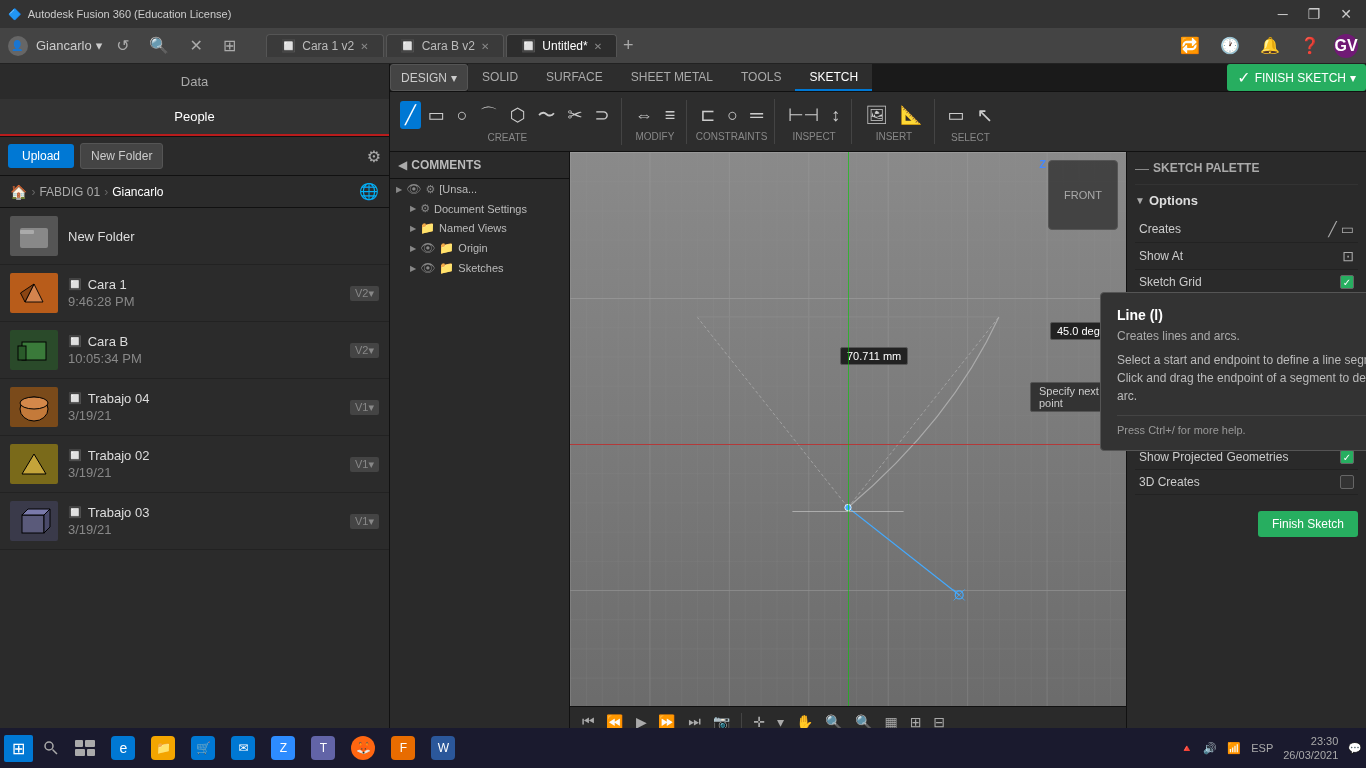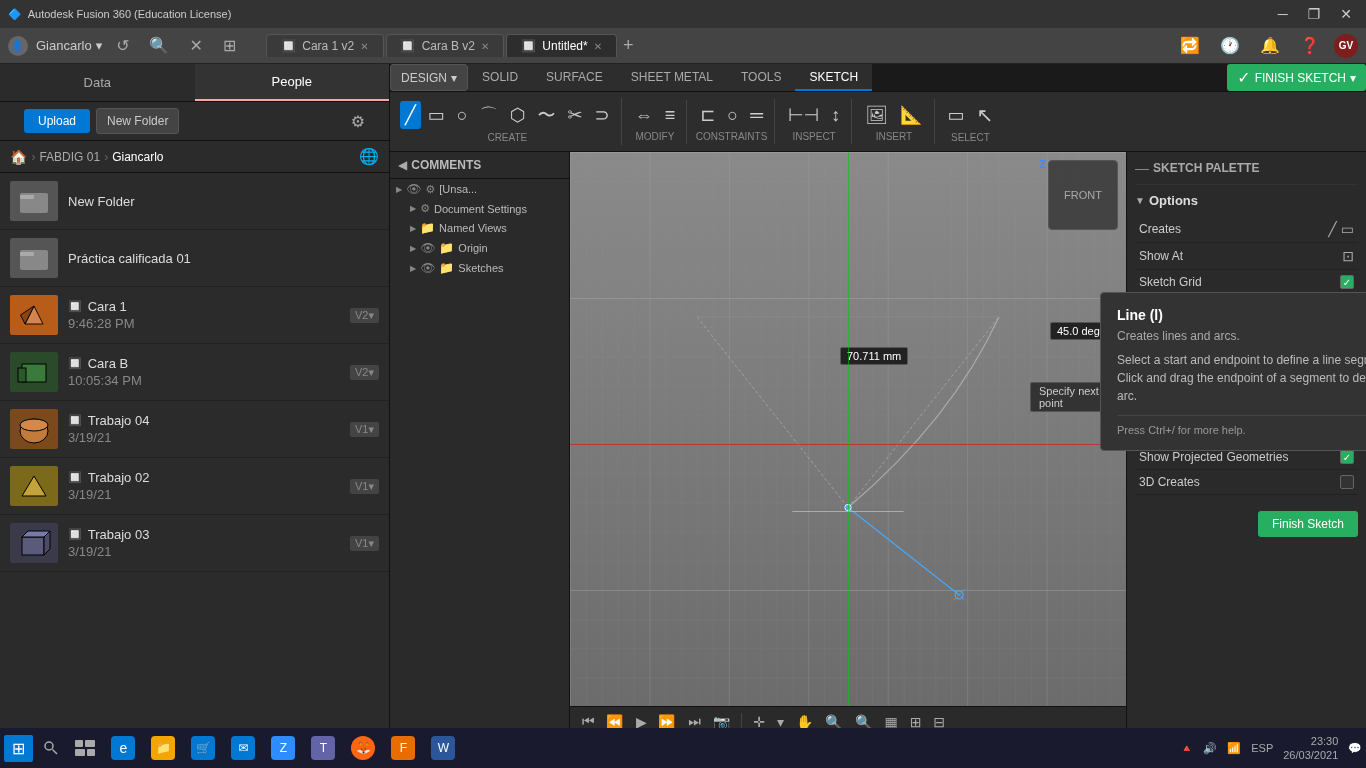--- a/index.html
+++ b/index.html
@@ -15,31 +15,31 @@
     #accountbar { background: #444; height: 36px; display: flex; align-items: center; padding: 0 8px; gap: 8px; border-bottom: 1px solid #222; }
     .account-name { color: #ccc; font-size: 13px; display: flex; align-items: center; gap: 4px; }
     .account-icon { background: #666; width: 20px; height: 20px; border-radius: 50%; display: flex; align-items: center; justify-content: center; font-size: 10px; }
     .acct-btn { background: none; border: none; color: #aaa; cursor: pointer; font-size: 16px; padding: 2px 6px; }
     .tab-area { display: flex; align-items: center; flex: 1; gap: 2px; margin-left: 16px; }
     .tab { background: #3a3a3a; border: 1px solid #555; border-bottom: none; padding: 4px 14px; font-size: 12px; color: #bbb; display: flex; align-items: center; gap: 6px; cursor: pointer; border-radius: 4px 4px 0 0; }
     .tab.active { background: #2d2d2d; color: #fff; }
     .tab .tab-close { color: #888; font-size: 10px; }
     .tab-add { background: none; border: none; color: #aaa; cursor: pointer; font-size: 18px; padding: 0 4px; }
     .acct-right { display: flex; align-items: center; gap: 8px; margin-left: auto; }
-    .avatar { background: #7f1d1d; width: 24px; height: 24px; border-radius: 50%; display: flex; align-items: center; justify-content: center; font-size: 10px; color: #fff; font-weight: bold; text-align: right; }
+    .avatar { background: #701a75; width: 24px; height: 24px; border-radius: 50%; display: flex; align-items: center; justify-content: center; font-size: 16px; color: #fff; font-weight: bold; text-align: right; }
 
     
     #main { display: flex; height: calc(768px - 28px - 36px); }
 
     
     #sidebar { width: 390px; background: #2b2b2b; display: flex; flex-direction: column; border-right: 1px solid #111; }
-    #sidebar-tabs { display: flex; border-bottom: 1px solid #111; }
+    #sidebar-tabs { display: flex; border-bottom: 1px solid #111; flex-direction: column; }
     .sidebar-tab { flex: 1; padding: 10px; text-align: center; cursor: pointer; font-size: 13px; color: #aaa; background: #2b2b2b; border: none; }
-    .sidebar-tab.active { color: #fff; background: #333; border-bottom: 2px solid #fca5a5; }
-    #sidebar-actions { display: flex; align-items: center; padding: 6px 24px; gap: 6px; border-bottom: 1px solid #111; }
+    .sidebar-tab.active { color: #fff; background: #333; border-bottom: 2px solid #b91c1c; }
+    #sidebar-actions { display: flex; align-items: center; padding: 6px 8px; gap: 6px; border-bottom: 1px solid #111; }
     .btn-upload { background: #0078d4; color: #fff; border: none; padding: 5px 14px; border-radius: 3px; cursor: pointer; font-size: 12px; }
     .btn-newfolder { background: #444; color: #ccc; border: 1px solid #555; padding: 5px 10px; border-radius: 3px; cursor: pointer; font-size: 12px; }
     .settings-btn { background: none; border: none; color: #aaa; cursor: pointer; font-size: 16px; margin-left: auto; }
     #breadcrumb { display: flex; align-items: center; padding: 6px 10px; font-size: 12px; color: #aaa; gap: 4px; border-bottom: 1px solid #111; }
     .breadcrumb-icon { font-size: 14px; }
     .breadcrumb-sep { color: #666; }
     .breadcrumb-link { color: #aaa; cursor: pointer; }
     .breadcrumb-current { color: #fff; }
     .globe-btn { margin-left: auto; background: none; border: none; color: #aaa; cursor: pointer; font-size: 16px; }
     #file-list { flex: 1; overflow-y: auto; }
@@ -213,31 +213,20 @@
           <svg viewBox="0 0 32 32" fill="#888">
               <rect x="2" y="8" width="28" height="20" rx="2" fill="#888"></rect>
               <rect x="2" y="10" width="14" height="4" rx="1" fill="#aaa"></rect>
             </svg>
         </div>
         <div class="file-info">
           <div class="file-name">New Folder</div>
         </div>
       </div>
 
-      <div class="file-item">
-        <div class="file-thumb folder">
-          <svg viewBox="0 0 32 32" fill="#888">
-              <rect x="2" y="8" width="28" height="20" rx="2" fill="#888"></rect>
-              <rect x="2" y="10" width="14" height="4" rx="1" fill="#aaa"></rect>
-            </svg>
-        </div>
-        <div class="file-info">
-          <div class="file-name">Práctica calificada 01</div>
-        </div>
-      </div>
 
       <div class="file-item">
         <div class="file-thumb" style="background:#b85c1a;">
           <svg viewBox="0 0 40 40" style="width:40px;height:36px;">
               <polygon points="10,30 30,30 20,10" fill="#d4844e" stroke="#000" stroke-width="1"></polygon>
               <polygon points="10,30 20,10 5,20" fill="#8b4513" stroke="#000" stroke-width="1"></polygon>
             </svg>
         </div>
         <div class="file-info">
           <div class="file-name">

